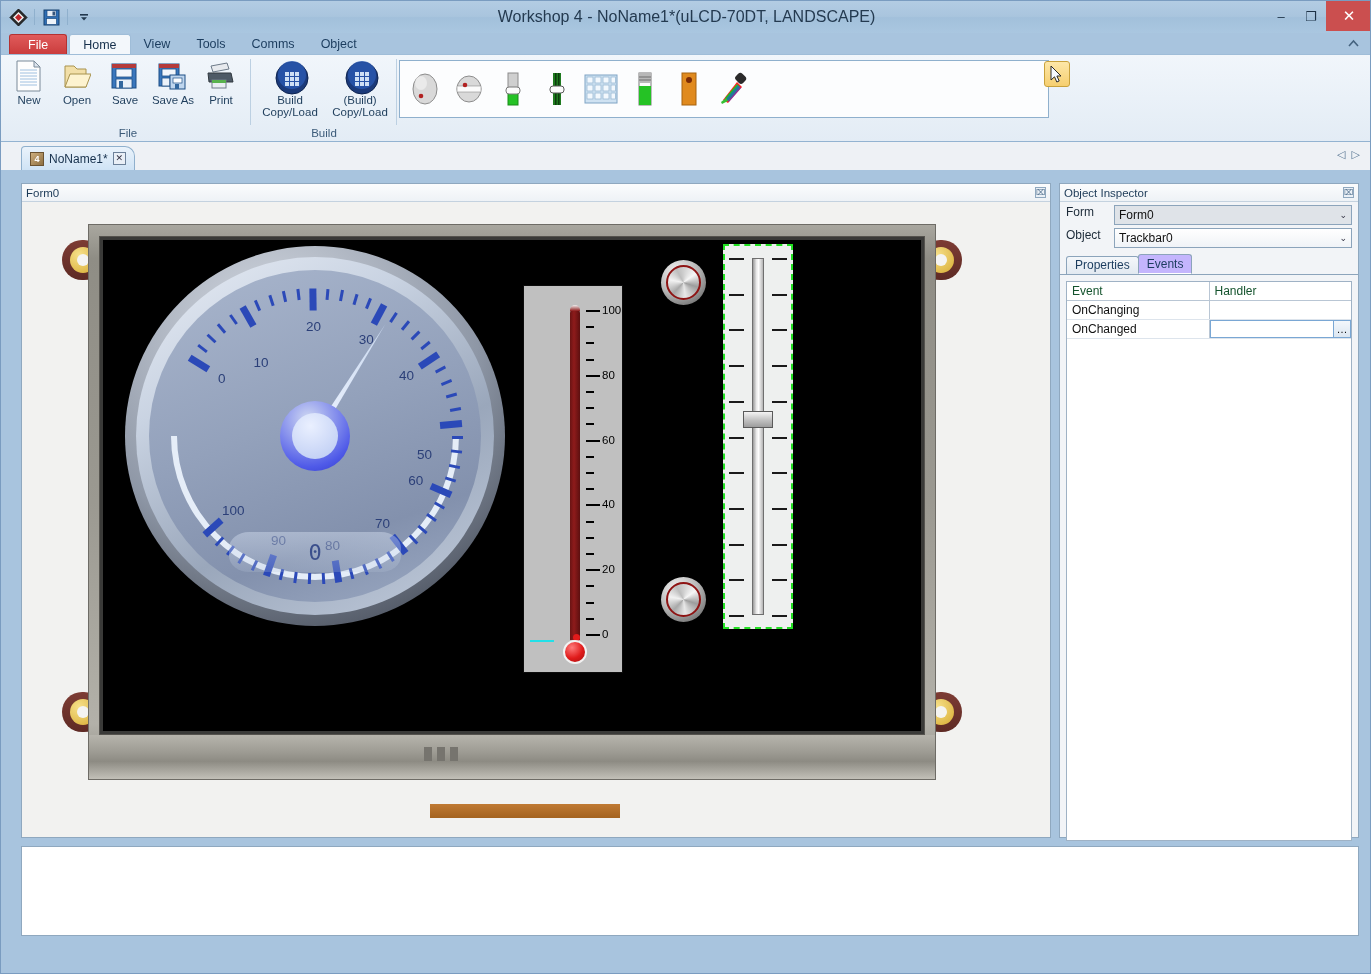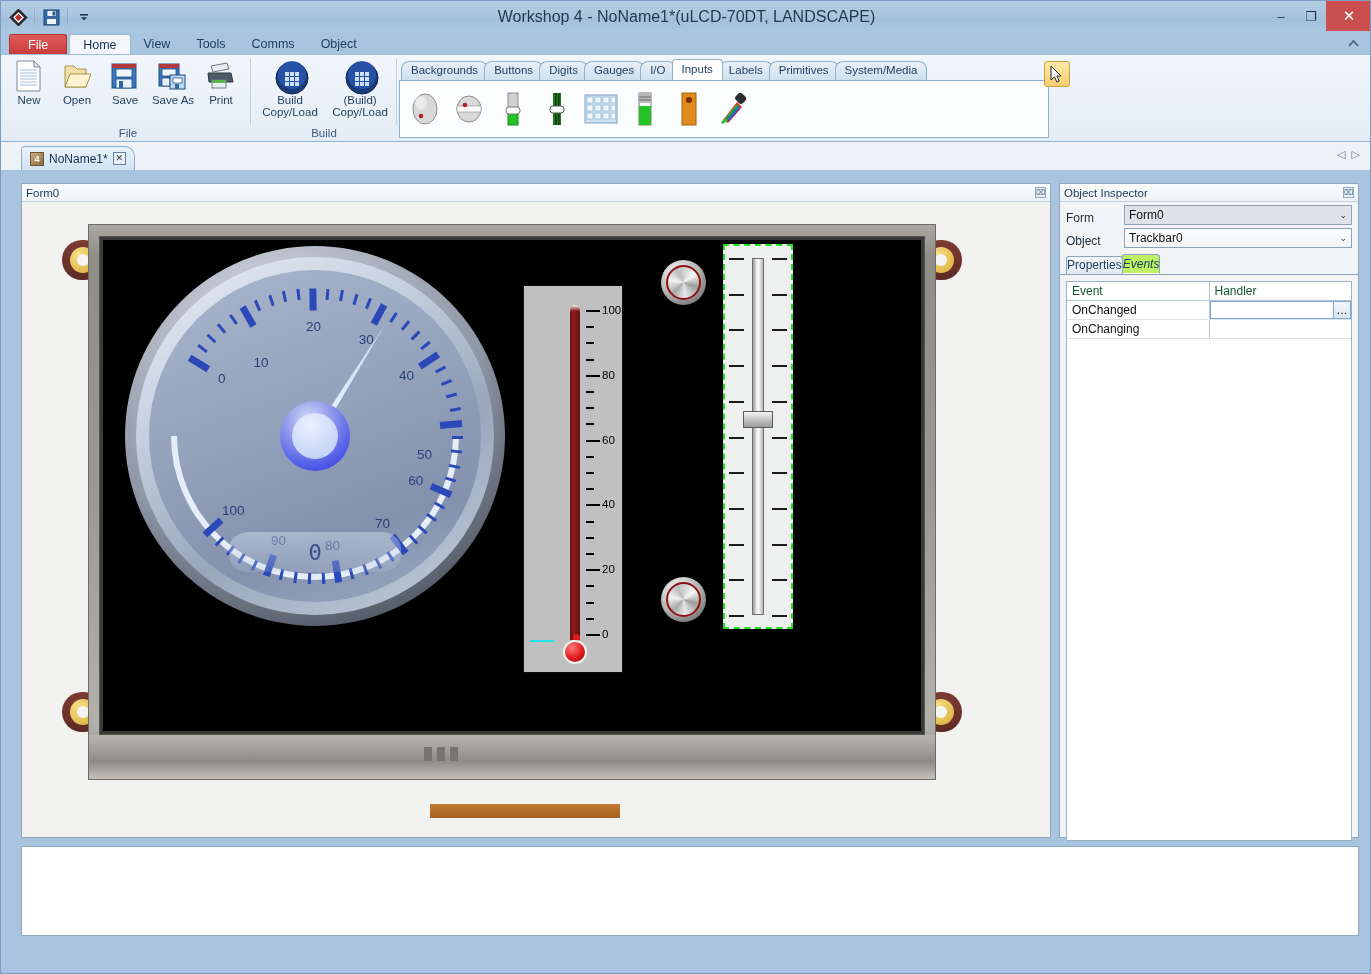--- a/index.html
+++ b/index.html
@@ -377,49 +377,49 @@
     position: absolute; left: 1058px; top: 13px; width: 300px; height: 655px;
     background: #f2f4f7; border: 1px solid #8fa8bf;
   }
   #inspector-head {
     height: 18px; background: linear-gradient(to bottom, #fbfcfd, #eef2f6);
     border-bottom: 1px solid #c4d2df;
     display: flex; align-items: center; padding: 0 4px;
     font-size: 11.5px; color: #1c3a57;
   }
   .insp-row {
-    display: flex; align-items: flex-end; gap: 16px;
+    display: flex; align-items: flex-start; gap: 6px;
     padding: 3px 6px 0 6px;
   }
   .insp-row label { width: 42px; font-size: 12px; color: #1c2a38; }
   .insp-combo {
     flex: 1; height: 20px;
     background: linear-gradient(to bottom, #ffffff, #f0f3f7);
     border: 1px solid #8ca4bb;
     display: flex; align-items: center; padding: 0 4px;
     font-size: 12px; color: #111;
   }
   .insp-combo.readonly { background: #dfe3e8; }
   .insp-combo .cb-arrow { margin-left: auto; color: #334; font-size: 9px; }
 
   #insp-tabs {
     display: flex; align-items: flex-end; height: 20px;
     padding-left: 6px; margin-top: 7px;
     border-bottom: 1px solid #8ca4bb;
   }
   .itab {
-    height: 18px; line-height: 17px; padding: 0 0;
+    height: 18px; line-height: 17px; padding: 0 8px;
     font-size: 12px; color: #1b3c5e;
     background: linear-gradient(to bottom, #f4f7fa, #e2e9f1);
     border: 1px solid #8ca4bb; border-bottom: none; margin-right: -1px;
     border-radius: 3px 3px 0 0;
   }
   .itab.active {
-    background: #bef264; height: 20px; line-height: 19px; border-bottom: 1px solid #fff;
-    position: relative; z-index: 3; font-style: italic;
+    background: #c4b5fd; height: 20px; line-height: 19px; border-bottom: 1px solid #fff;
+    position: relative; z-index: 3;
   }
   #evt-table {
     margin: 6px 6px 0 6px; height: 560px;
     background: #fff; border: 1px solid #9fb2c5;
   }
   #evt-table table { width: 100%; border-collapse: collapse; }
   #evt-table th {
     font-weight: normal; text-align: left; font-size: 12px; color: #14532d;
     padding: 2px 5px; border-bottom: 1px solid #b9c6d4; border-right: 1px solid #b9c6d4;
     background: #fff;
@@ -644,31 +644,20 @@
             <div>(Build)</div>
             <div>Copy/Load</div>
           </div>
         </div>
       </div>
       <div class="glabel">Build</div>
       <div class="gsep"></div>
     </div>
 
     <div id="palette">
-      <div id="palette-tabs">
-        <div class="ptab">Backgrounds</div>
-        <div class="ptab">Buttons</div>
-        <div class="ptab">Digits</div>
-        <div class="ptab">Gauges</div>
-        <div class="ptab">I/O</div>
-        <div class="ptab active">Inputs</div>
-        <div class="ptab">Labels</div>
-        <div class="ptab">Primitives</div>
-        <div class="ptab">System/Media</div>
-      </div>
       <div id="palette-body">
         <div class="pitem">
           <svg width="30" height="34" viewBox="0 0 30 34">
             <ellipse cx="15" cy="17" rx="12" ry="15" fill="#d9d9d9" stroke="#8c8c8c"></ellipse>
             <ellipse cx="11" cy="11" rx="6" ry="7" fill="#ededed" opacity="0.8"></ellipse>
             <circle cx="11" cy="24" r="2.3" fill="#b22222"></circle>
           </svg>
         </div>
         <div class="pitem">
           <svg width="30" height="34" viewBox="0 0 30 34">
@@ -1087,32 +1076,32 @@
       <div id="evt-table">
         <table>
           <thead>
             <tr>
               <th style="width:50%">Event</th>
               <th style="width:50%;border-right:none">Handler</th>
             </tr>
           </thead>
           <tbody id="evt-rows">
               <tr>
+                <td>OnChanging</td>
+                <td class="handler" style="border-right: none;"></td>
+              </tr>
+              <tr>
                 <td>OnChanged</td>
                 <td class="handler" style="border-right: none;">
                   <div class="handler-edit">
                     <span style="padding: 0px 4px;"></span>
                     <span class="ellipsis">…</span>
                   </div>
                 </td>
               </tr>
-              <tr>
-                <td>OnChanging</td>
-                <td class="handler" style="border-right: none;"></td>
-              </tr>
             </tbody>
         </table>
       </div>
     </div>
 
     <div id="output">
       <span></span>
     </div>
   </div>
 

